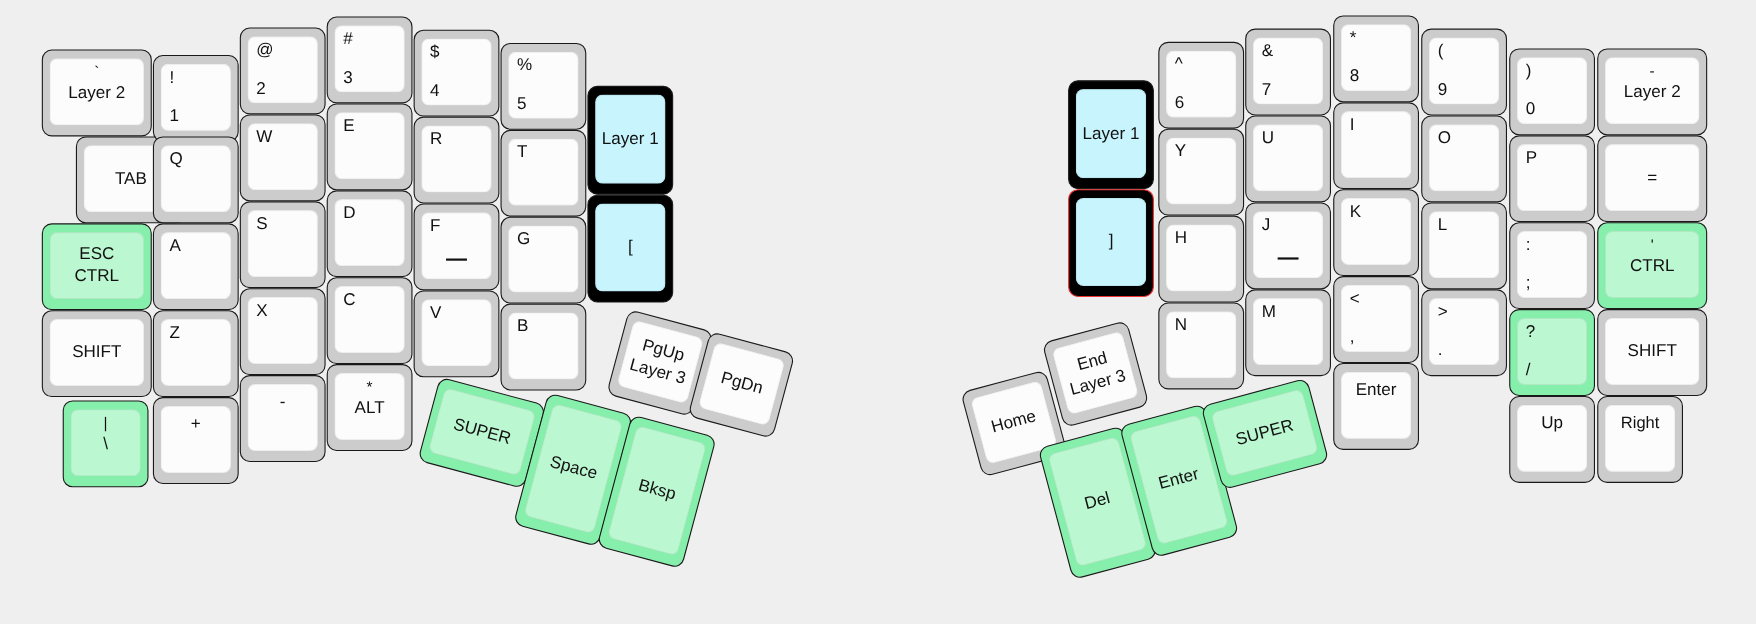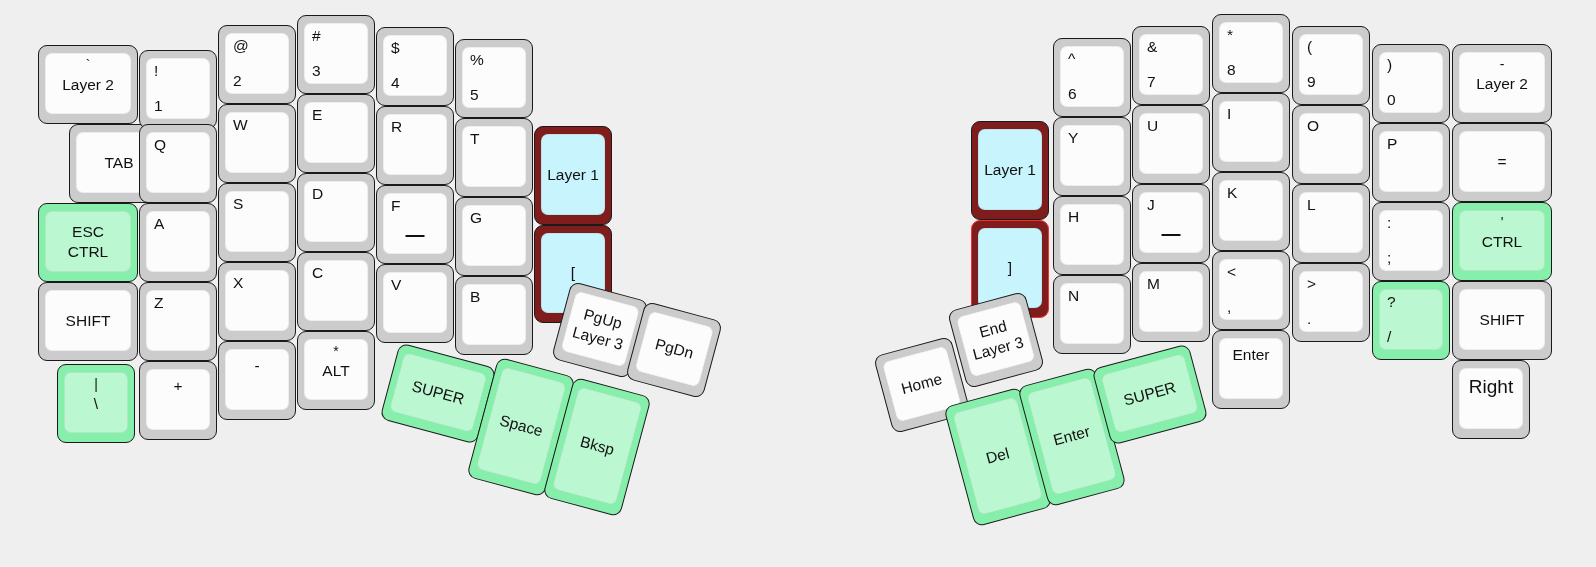--- a/index.html
+++ b/index.html
@@ -26,21 +26,21 @@
     width:100%;height:100%;
     box-sizing:border-box;
     background:#fcfcfc;
     border-radius:7px;
     border:1px solid rgba(0,0,0,.06);
   }
 
   
   .key.green{background:#86efac;}
   .key.green > .cap{background:#bbf7d0;}
-  .key.blue{background:#7f1d1d;margin-top:48px;}
+  .key.blue{background:#000000;}
   .key.blue > .cap{background:#c7f4fd;}
   .key.sel{border-color:#ee3333;}
 
   
   .lg{
     position:absolute;
     color:#111;
     line-height:1.05;
     white-space:nowrap;
     font-size:15.5px;
@@ -368,20 +368,25 @@
         <span class="lg tl">:</span>
         <span class="lg bl">;</span>
       </div>
     </div>
     <div class="key green" style="left: 1372px; top: 281px; width: 78px; height: 79px;">
       <div class="cap">
         <span class="lg tl">?</span>
         <span class="lg bl">/</span>
       </div>
     </div>
+    <div class="key" style="left: 1372px; top: 360px; width: 78px; height: 79px;">
+      <div class="cap">
+        <span class="lg ct" style="font-size: 15.5px; top: 8px;">Up</span>
+      </div>
+    </div>
     <div class="key" style="left: 1452px; top: 44px; width: 100px; height: 79px;">
       <div class="cap">
         <span class="lg ct">-</span>
         <span class="lg cb">Layer 2</span>
       </div>
     </div>
     <div class="key" style="left: 1452px; top: 123px; width: 100px; height: 79px;">
       <div class="cap">
         <span class="lg c2">=</span>
       </div>
@@ -392,21 +397,21 @@
         <span class="lg cb">CTRL</span>
       </div>
     </div>
     <div class="key" style="left: 1452px; top: 281px; width: 100px; height: 79px;">
       <div class="cap">
         <span class="lg c2">SHIFT</span>
       </div>
     </div>
     <div class="key" style="left: 1452px; top: 360px; width: 78px; height: 79px;">
       <div class="cap">
-        <span class="lg ct" style="font-size: 19px; top: 8px;">Right</span>
+        <span class="lg ct" style="font-size: 15px; top: 8px;">Right</span>
       </div>
     </div>
     <div class="key" style="left: 882px; top: 345px; width: 80px; height: 80px; transform: rotate(-15deg);">
       <div class="cap">
         <span class="lg c2">Home</span>
       </div>
     </div>
     <div class="key" style="left: 956px; top: 300px; width: 80px; height: 80px; transform: rotate(-15deg);">
       <div class="cap">
         <span class="lg c2">End<br>Layer 3</span>

